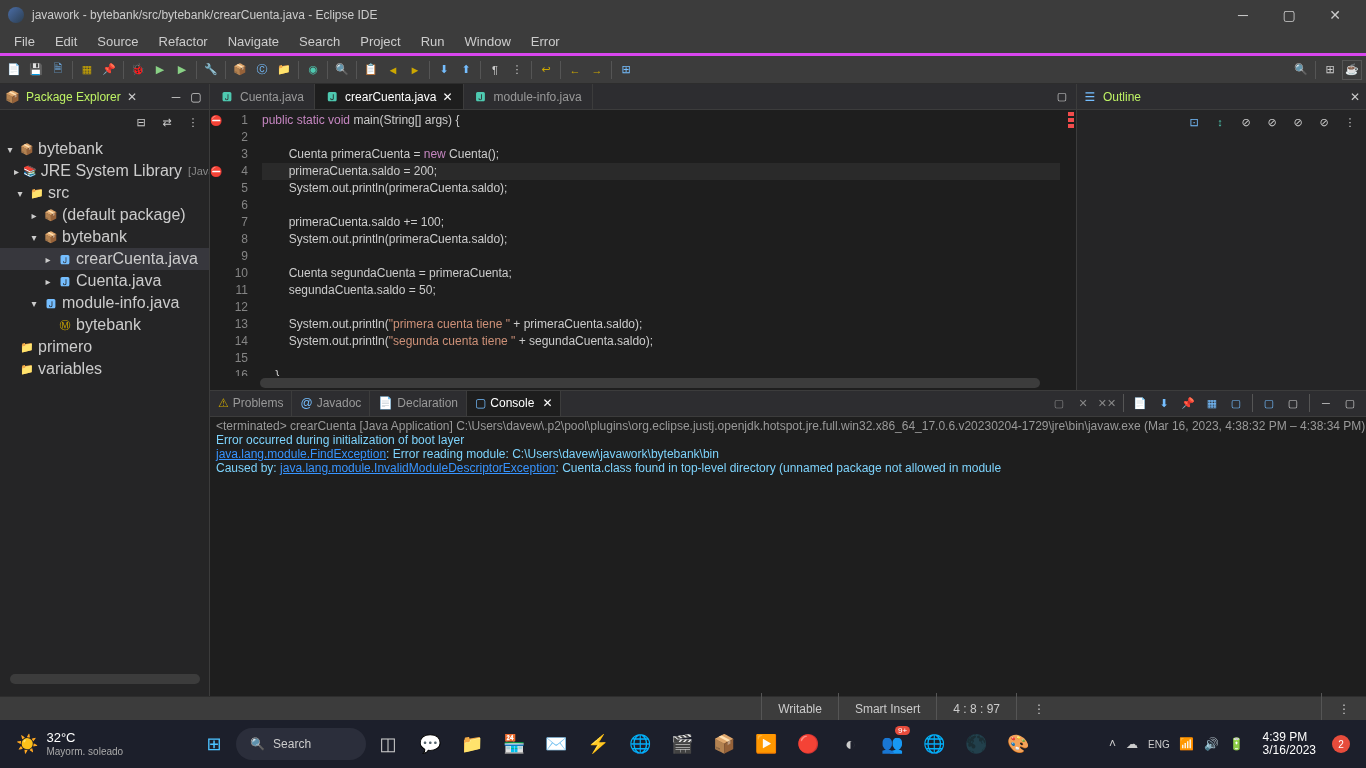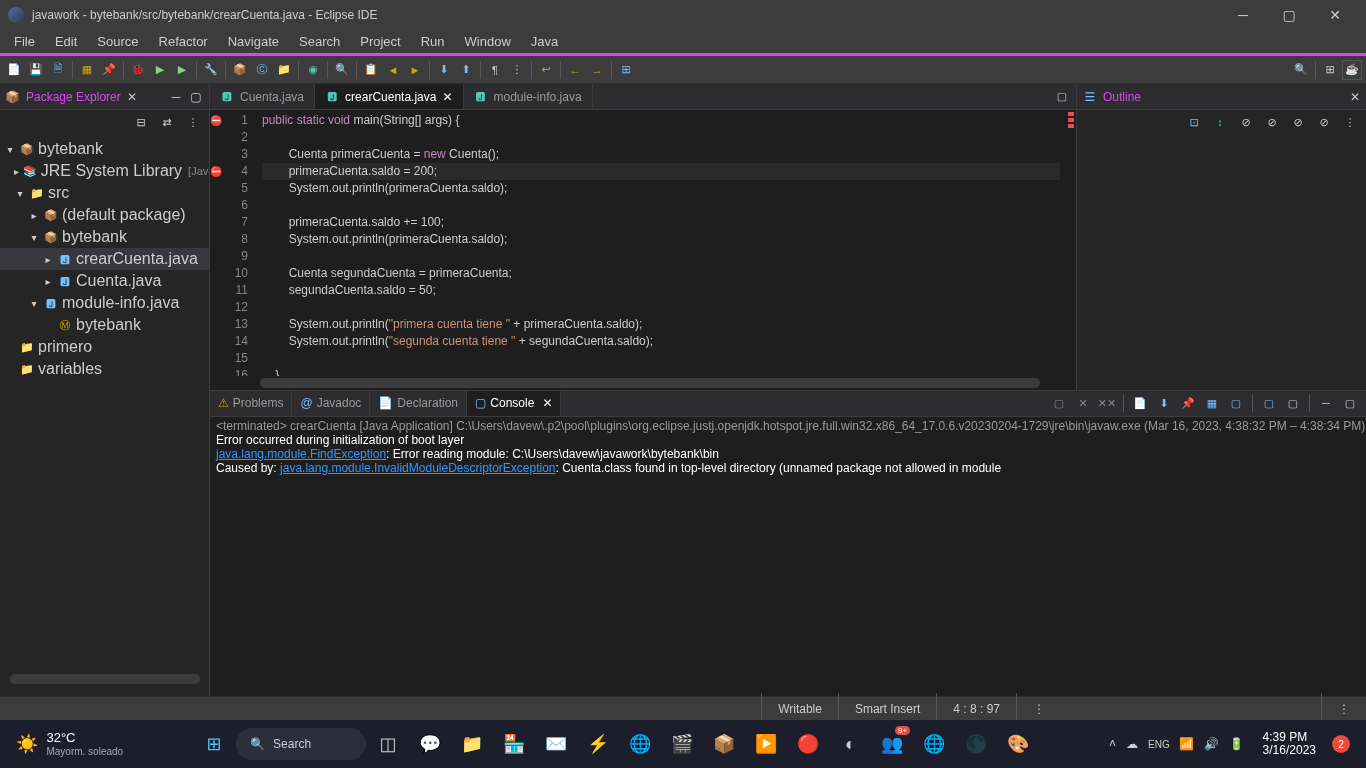--- a/index.html
+++ b/index.html
@@ -11,21 +11,21 @@
 .winbtn{width:46px;height:30px;display:flex;align-items:center;justify-content:center;color:#ccc;font-size:14px}
 .menubar{height:26px;background:#3c3c3c;display:flex;align-items:center;padding:0 4px;border-bottom:3px solid #d946ef}
 .menuitem{padding:4px 10px;color:#ccc;font-size:13px}
 .toolbar{height:28px;background:#3c3c3c;display:flex;align-items:center;padding:2px 4px;gap:2px;border-bottom:1px solid #2d2d2d}
 .tbtn{width:20px;height:20px;display:flex;align-items:center;justify-content:center;font-size:11px}
 .tsep{width:1px;height:18px;background:#555;margin:0 2px}
 .workspace{flex:1;display:flex;overflow:hidden}
 .sidebar{width:210px;background:#252526;display:flex;flex-direction:column;border-right:1px solid #3c3c3c}
 .viewhdr{height:26px;background:#2d2d30;display:flex;align-items:center;padding:0 6px;gap:6px;border-bottom:1px solid #3c3c3c}
 .viewhdr .vicon{width:14px;height:14px;display:inline-flex;align-items:center;justify-content:center}
-.viewhdr .vtitle{flex:1;font-size:12px;color:#d946ef}
+.viewhdr .vtitle{flex:1;font-size:12px;color:#bef264}
 .viewhdr .vclose{font-size:12px;color:#ccc}
 .viewtb{height:24px;display:flex;align-items:center;justify-content:flex-end;padding:0 6px;gap:6px;background:#252526}
 .tree{flex:1;padding:4px 0;overflow:auto}
 .tnode{display:flex;align-items:center;padding:2px 4px;gap:4px;white-space:nowrap}
 .tnode.sel{background:#37373d}
 .tcaret{width:12px;text-align:center;color:#ccc;font-size:10px}
 .ticon{width:14px;height:14px;display:inline-flex;align-items:center;justify-content:center;font-size:11px}
 .tlabel{font-size:16px;color:#ccc}
 .tdecor{color:#888;font-size:11px;margin-left:2px}
 .d1{padding-left:14px}.d2{padding-left:28px}.d3{padding-left:42px}
@@ -48,21 +48,21 @@
 .ovmark{position:absolute;right:2px;width:6px;height:4px}
 .outline{width:290px;background:#252526;border-left:1px solid #3c3c3c;display:flex;flex-direction:column}
 .outlinetb{height:24px;display:flex;align-items:center;justify-content:flex-end;padding:0 6px;gap:6px}
 .bmain{flex:1;display:flex;flex-direction:column;background:#1e1e1e}
 .btabs{height:26px;background:#2d2d30;display:flex;align-items:stretch;border-bottom:1px solid #3c3c3c}
 .btab{display:flex;align-items:center;padding:0 8px;gap:4px;color:#999;border-right:1px solid #3c3c3c}
 .btab.active{background:#1e1e1e;color:#fff}
 .btbicons{margin-left:auto;display:flex;align-items:center;gap:4px;padding:0 6px}
 .consolecontent{flex:1;padding:2px 6px;font-family:'Consolas',monospace;font-size:12px;overflow:auto;white-space:nowrap}
 .cterm{color:#999}
-.cerr{color:#ffffff}
+.cerr{color:#7dd3fc}
 .clink{color:#3794ff;text-decoration:underline}
 .statusbar{height:24px;background:#3c3c3c;display:flex;align-items:center;color:#ccc;font-size:12px;border-top:1px solid #2d2d2d}
 .sbcell{padding:16px 16px;border-left:1px solid #555;height:100%;display:flex;align-items:center}
 .taskbar{height:48px;background:#1c1f2b;display:flex;align-items:center;padding:0 8px;gap:4px}
 .weather{display:flex;align-items:center;gap:8px;color:#fff;padding:0 8px}
 .weather .wicon{font-size:18px}
 .weather .wtxt{display:flex;flex-direction:column;line-height:1.1}
 .taskcenter{flex:1;display:flex;align-items:center;justify-content:center;gap:2px}
 .tskbtn{width:40px;height:40px;display:flex;align-items:center;justify-content:center;border-radius:4px;font-size:18px}
 .searchbox{display:flex;align-items:center;background:#2b2e3b;border-radius:16px;padding:4px 14px;gap:8px;color:#ccc;height:32px;width:130px}
@@ -86,21 +86,21 @@
 <div class="menubar">
   <div class="menuitem">File</div>
   <div class="menuitem">Edit</div>
   <div class="menuitem">Source</div>
   <div class="menuitem">Refactor</div>
   <div class="menuitem">Navigate</div>
   <div class="menuitem">Search</div>
   <div class="menuitem">Project</div>
   <div class="menuitem">Run</div>
   <div class="menuitem">Window</div>
-  <div class="menuitem">Java</div>
+  <div class="menuitem">Error</div>
 </div>
 
 <div class="toolbar">
   <div class="tbtn" style="color:#4ec9b0">📄</div>
   <div class="tbtn" style="color:#75beff">💾</div>
   <div class="tbtn" style="color:#75beff">🗎</div>
   <div class="tsep"></div>
   <div class="tbtn" style="color:#cca700">▦</div>
   <div class="tbtn">📌</div>
   <div class="tsep"></div>

